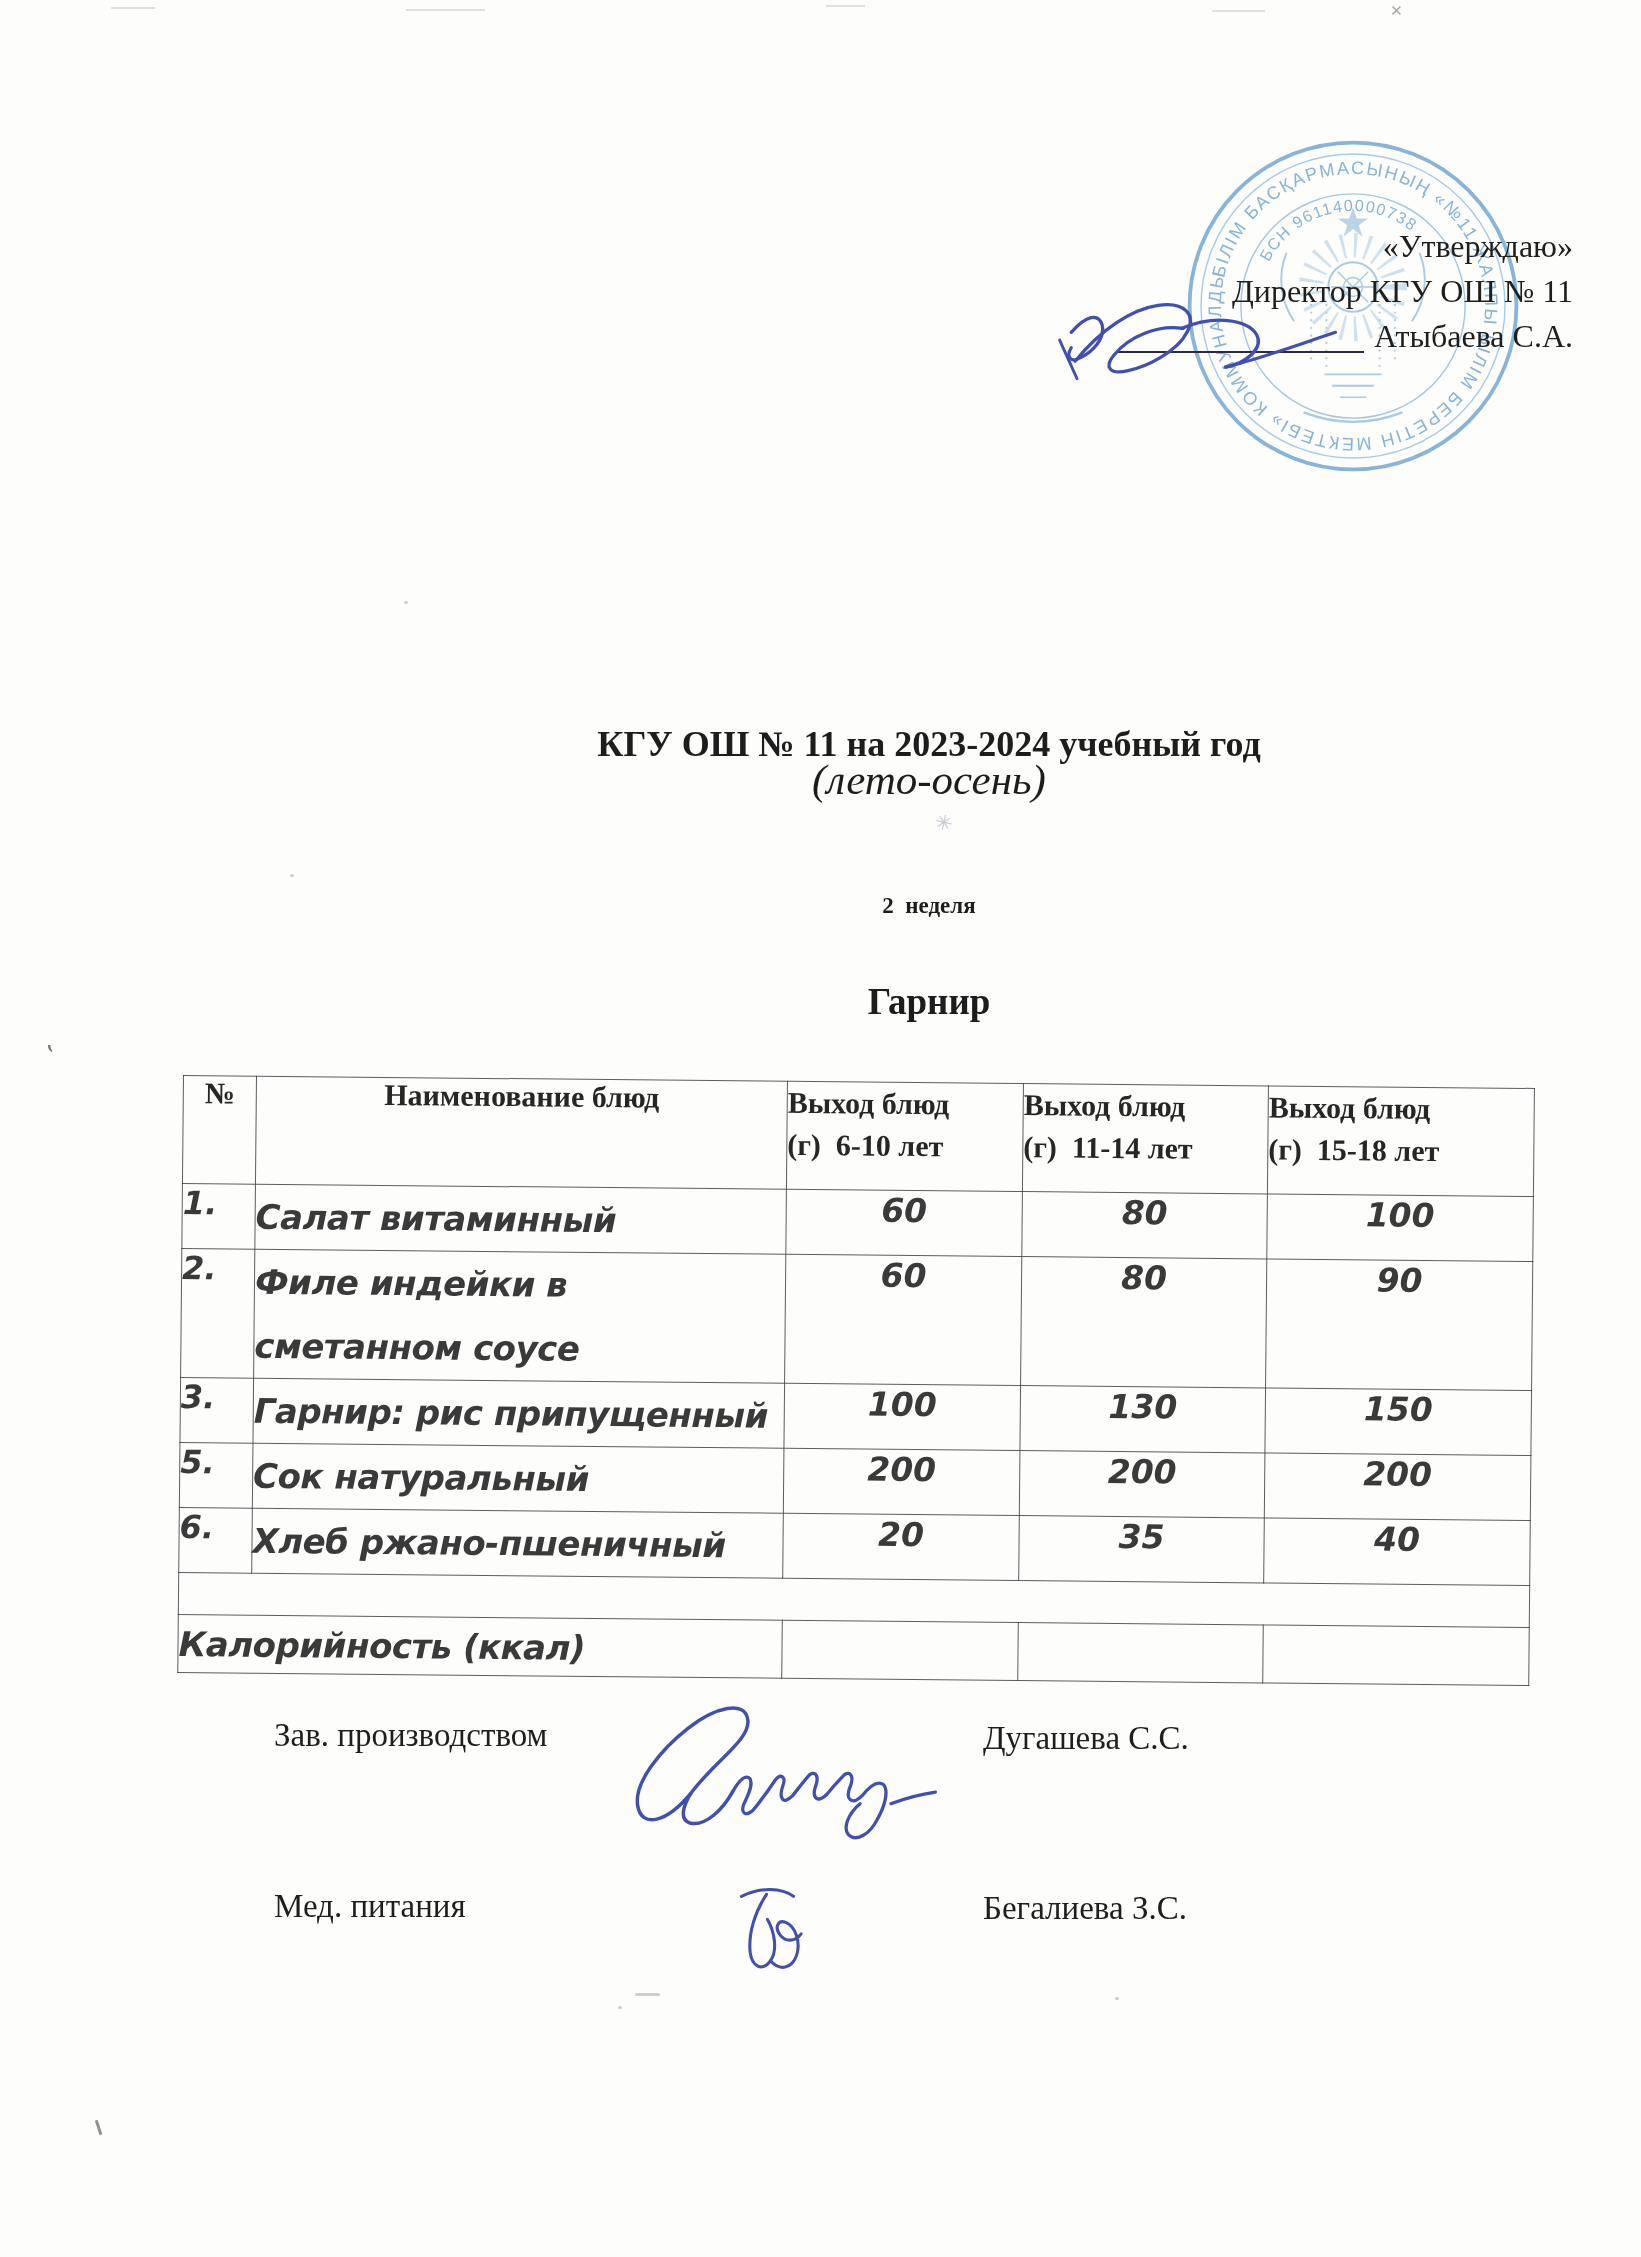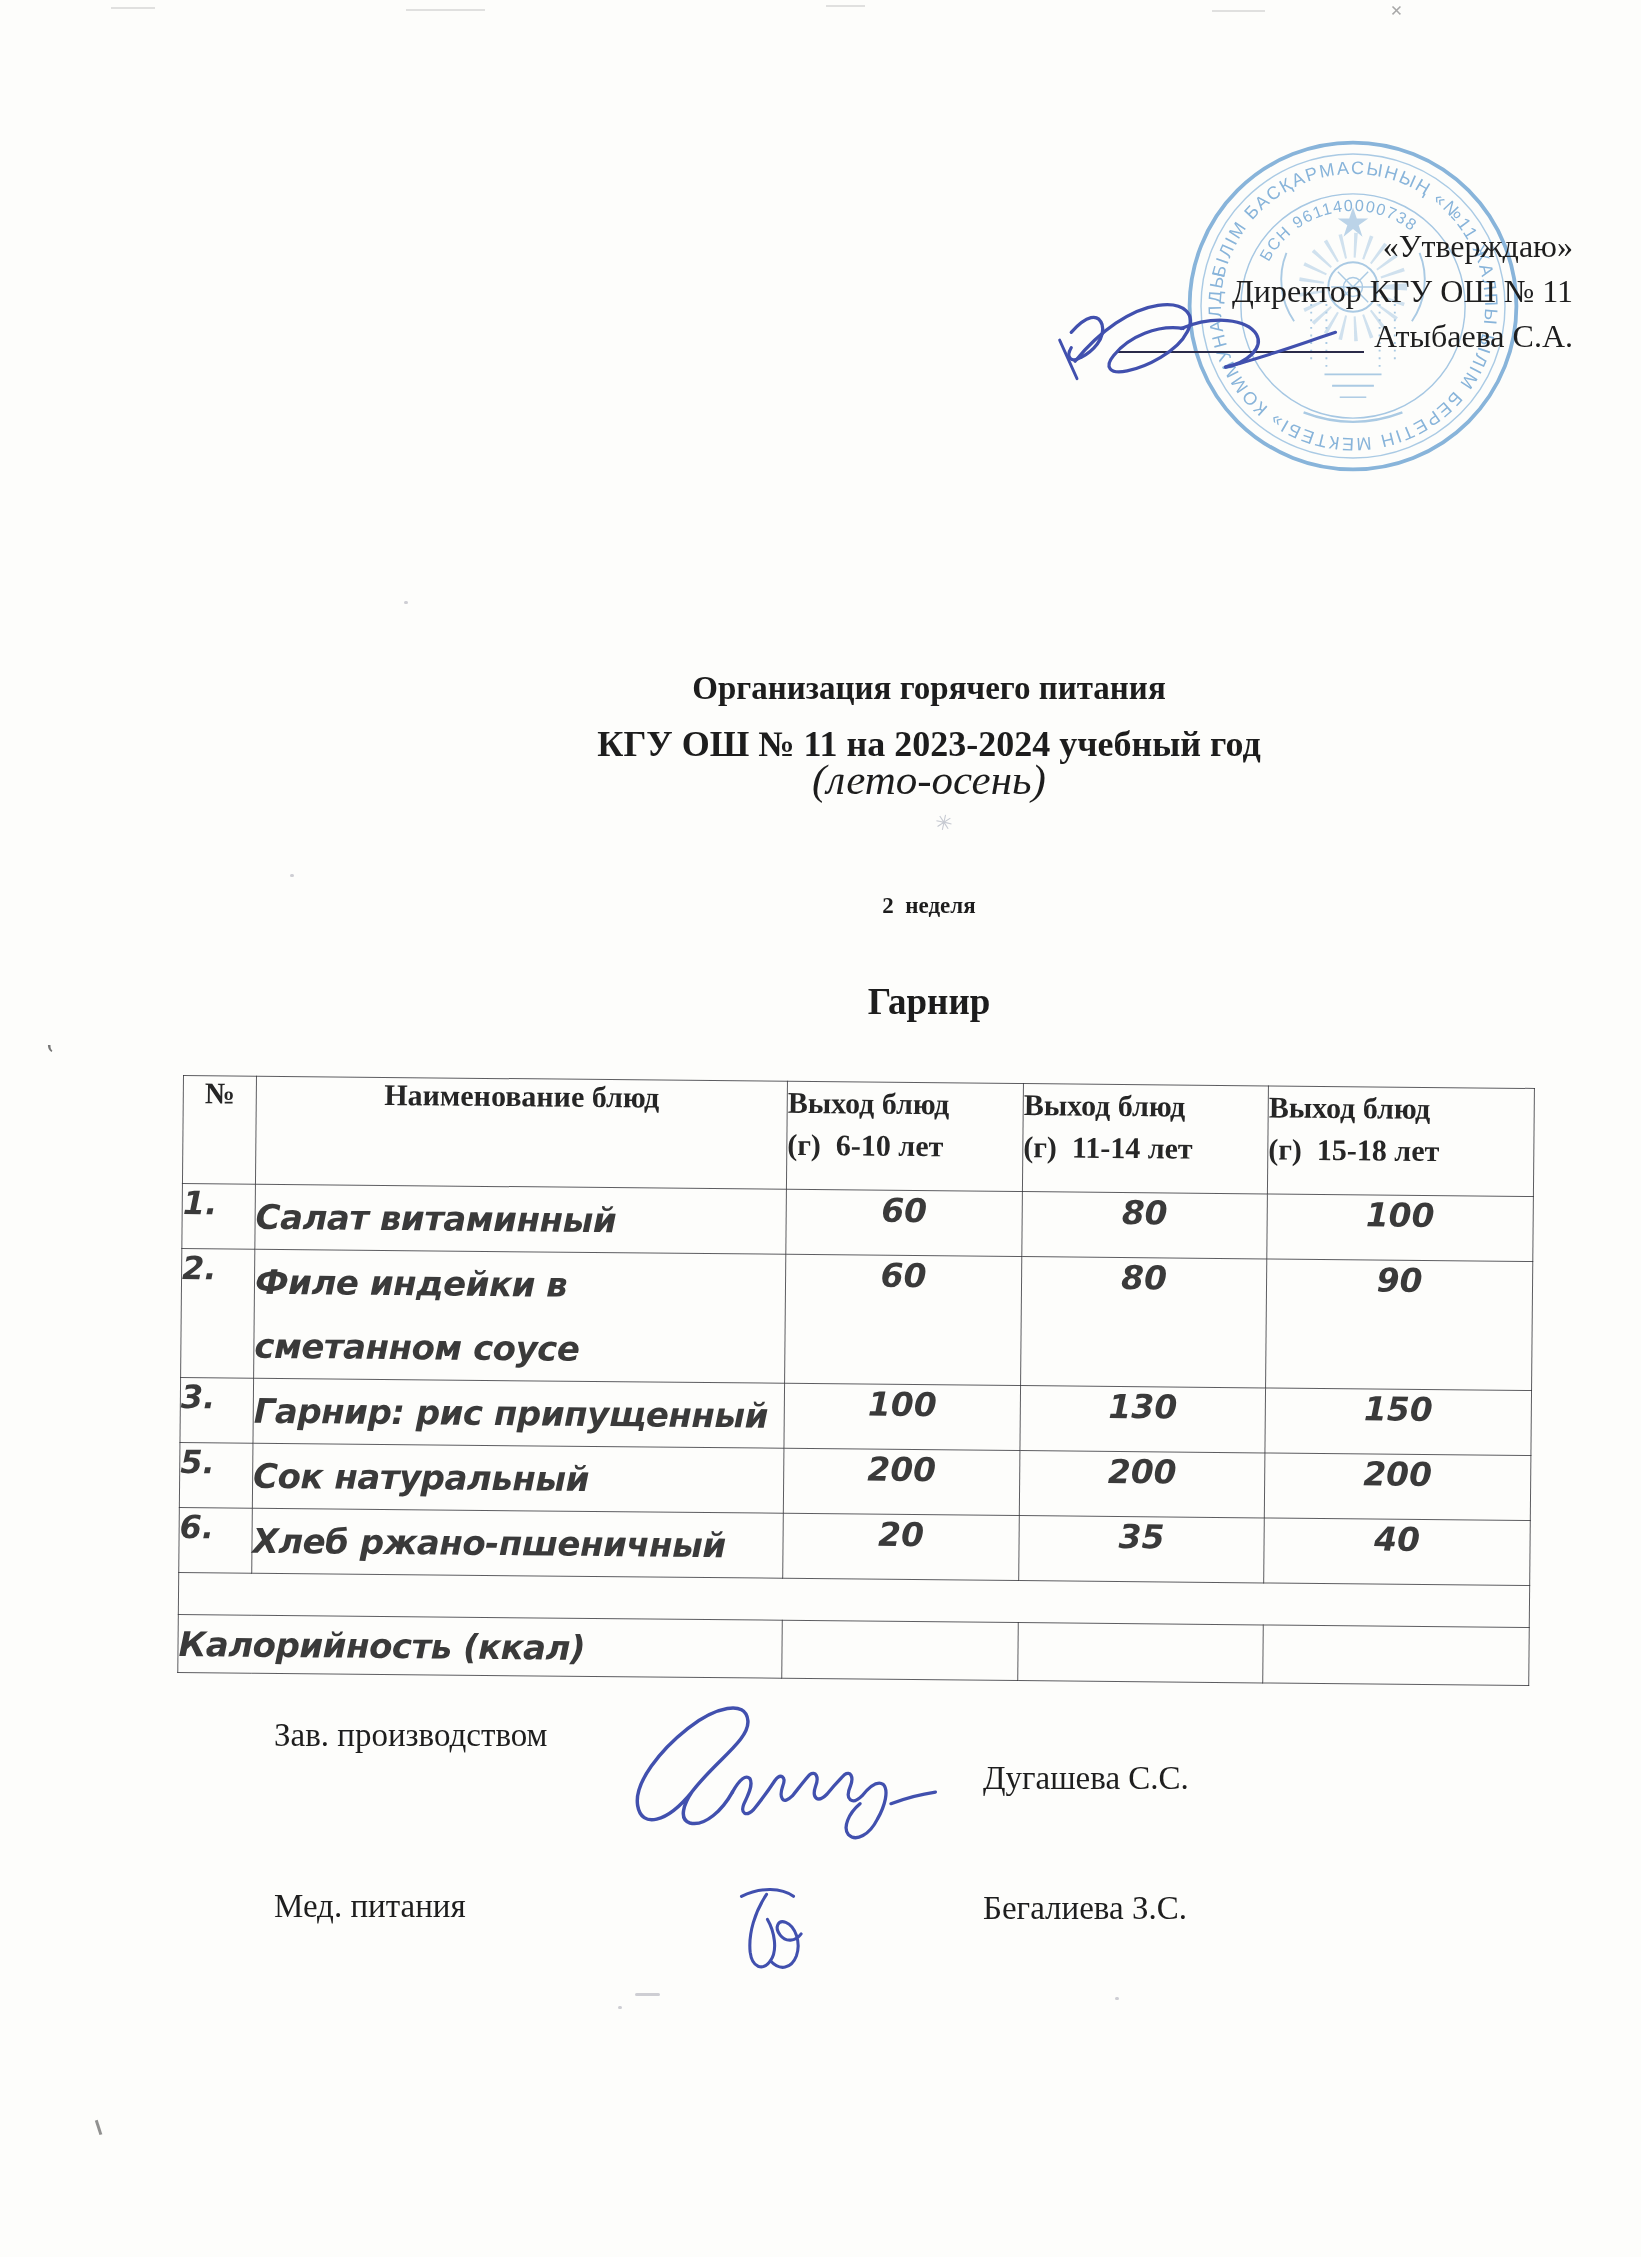--- a/index.html
+++ b/index.html
@@ -159,21 +159,20 @@
   </svg>
 
   <svg class="ink" style="left:1050px;top:286px;width:299px;height:111px;" viewBox="0 0 310 115">
     <path d="M22,48 C38,30 50,28 54,40 C58,54 44,68 32,74 C22,80 16,74 22,64" stroke-width="3.4"></path>
     <path d="M26,78 C52,46 84,24 112,20 C140,16 152,30 142,48 C132,68 100,84 80,88 C62,92 56,84 66,72 C82,52 112,40 138,44" stroke-width="3.4"></path>
     <path d="M136,44 C170,30 204,34 214,50 C222,64 204,80 182,84" stroke-width="3.4"></path>
     <path d="M182,84 C216,76 254,62 296,48" stroke-width="3.2"></path>
     <path d="M10,56 L28,96" stroke-width="3"></path>
   </svg>
 
-  <div class="centercol subt1">Организация горячего питания</div>
   <div class="centercol subt2">КГУ ОШ № 11 на 2023-2024 учебный год</div>
   <div class="centercol subt3">(лето-осень)</div>
   <div class="centercol week">2&nbsp; неделя</div>
   <div class="centercol day">Гарнир</div>
 
   <div class="table-wrap">
     <table class="menu">
       <colgroup>
         <col style="width:73px">
           <col style="width:531px">
@@ -246,21 +245,21 @@
     </tbody>
       </table>
   </div>
 
   <div class="sigrow-label" style="top:1717px;">Зав. производством</div>
   <svg class="ink" style="left:599px;top:1678px;width:348px;height:174px;" viewBox="0 0 360 180">
     <path d="M96,118 C70,150 44,156 40,132 C36,108 64,74 92,52 C120,30 152,22 154,44 C156,64 120,86 96,118 C88,130 82,146 94,150 C110,154 128,136 138,118" stroke-width="3.6"></path>
     <path d="M138,118 C146,104 152,100 156,104 C160,110 154,122 150,130 C146,140 152,144 160,136 C170,124 178,112 182,106 C188,98 194,102 190,112 C186,124 190,132 200,122 C208,112 214,104 218,100 C224,96 228,102 224,112 C220,124 226,130 236,120 C244,110 250,104 254,100 C260,96 264,102 260,112 C254,126 262,132 272,122 C280,112 288,106 294,110 C300,116 296,132 288,146 C280,162 266,170 258,162 C252,155 258,140 270,130" stroke-width="3.4"></path>
     <path d="M302,130 C318,124 334,120 348,118" stroke-width="3.4"></path>
   </svg>
-  <div class="sigrow-name" style="top:1760px;">Дугашева С.С.</div>
+  <div class="sigrow-name" style="top:1720px;">Дугашева С.С.</div>
 
   <div class="sigrow-label" style="top:1888px;">Мед. питания</div>
   <svg class="ink" style="left:703px;top:1875px;width:154px;height:111px;" viewBox="0 0 160 115">
     <path d="M40,22 C60,12 82,13 94,22" stroke-width="3.2"></path>
     <path d="M66,20 C54,38 47,60 49,80 C51,96 62,100 70,89 C78,78 74,58 67,46" stroke-width="3.2"></path>
     <path d="M70,89 C80,100 92,97 97,84 C102,70 96,53 86,49 C78,46 74,54 80,62 C86,70 96,69 102,61" stroke-width="3.2"></path>
   </svg>
   <div class="sigrow-name" style="top:1890px;">Бегалиева З.С.</div>
 
 </div>

